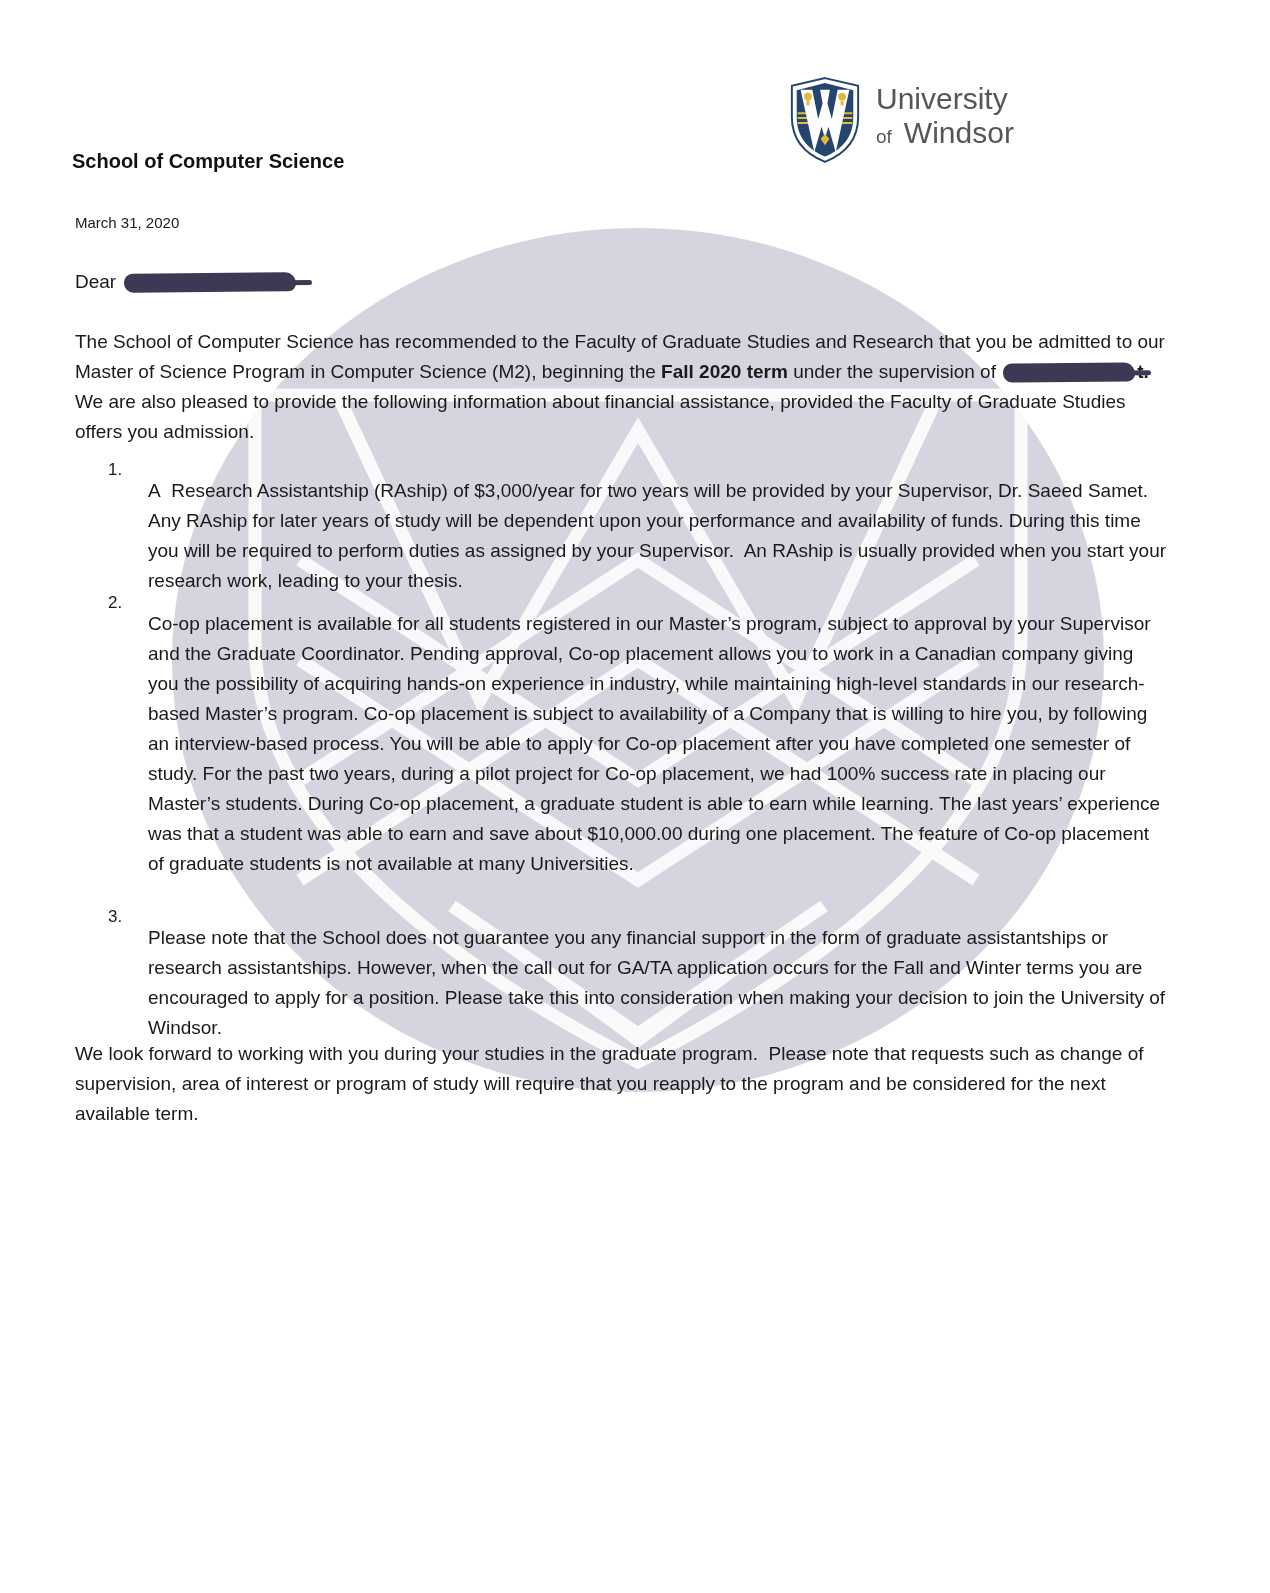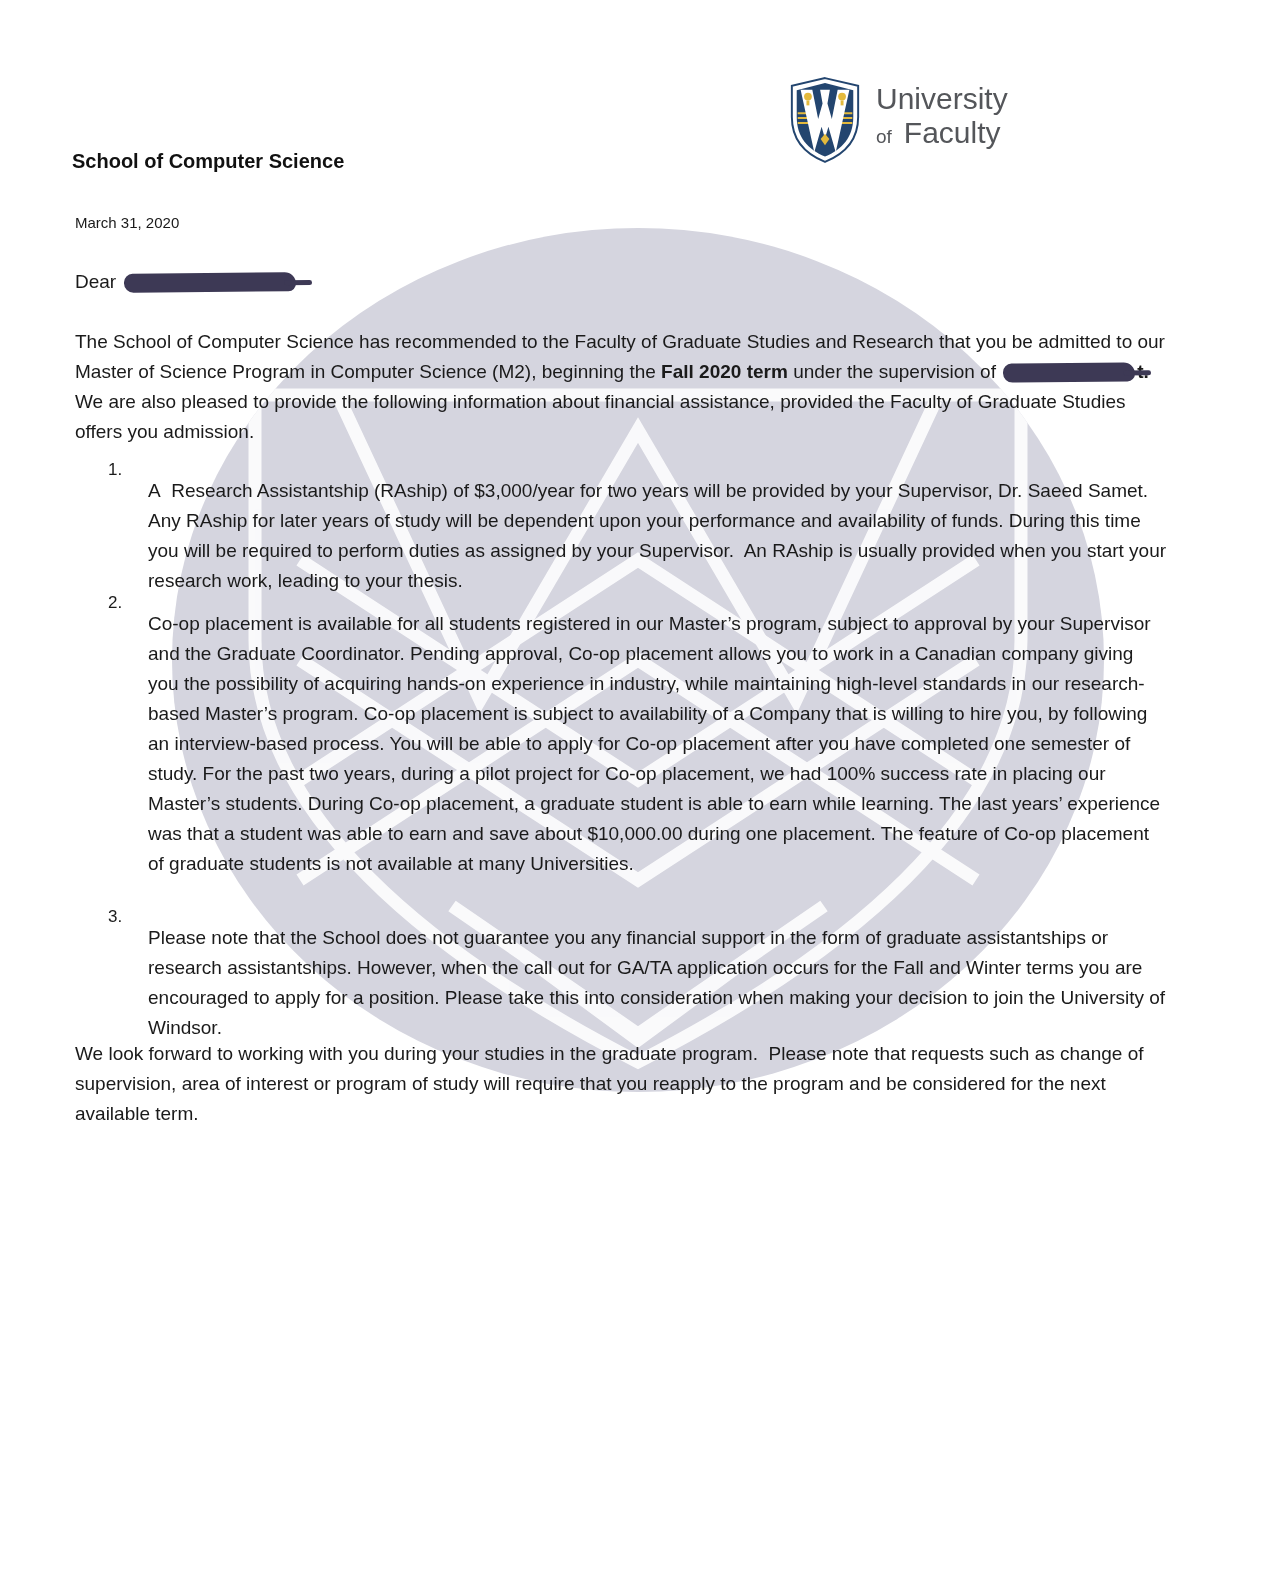--- a/index.html
+++ b/index.html
@@ -95,21 +95,21 @@
         <g fill="#e3b93c">
           <circle cx="22.5" cy="21" r="4"></circle>
           <rect x="21" y="25" width="3" height="5"></rect>
           <circle cx="57.5" cy="21" r="4"></circle>
           <rect x="56" y="25" width="3" height="5"></rect>
           <path d="M40 59 l4.5 5.5 -4.5 6.5 -4.5 -6.5 Z"></path>
         </g>
       </svg>
       <div class="logo-text">
         <div class="logo-line1">University</div>
-        <div class="logo-line2"><span class="of">of</span><span>Faculty</span></div>
+        <div class="logo-line2"><span class="of">of</span><span>Windsor</span></div>
       </div>
     </div>
 
     <div class="school-title">School of Computer Science</div>
     <div class="date-line">March 31, 2020</div>
     <div class="dear-line"><span>Dear</span><span class="redact redact-dear"></span></div>
 
     <div class="para p1"><span>The School of Computer Science has recommended to the Faculty of Graduate Studies and Research that you be admitted to our Master of Science Program in Computer Science (M2), beginning the </span><span class="bold">Fall 2020 term</span><span> under the supervision of </span><span class="redact redact-sup"></span><span class="bold">t.</span><span>&nbsp; We are also pleased to provide the following information about financial assistance, provided the Faculty of Graduate Studies offers you admission.</span></div>
 
     <div class="list-item li-1">

